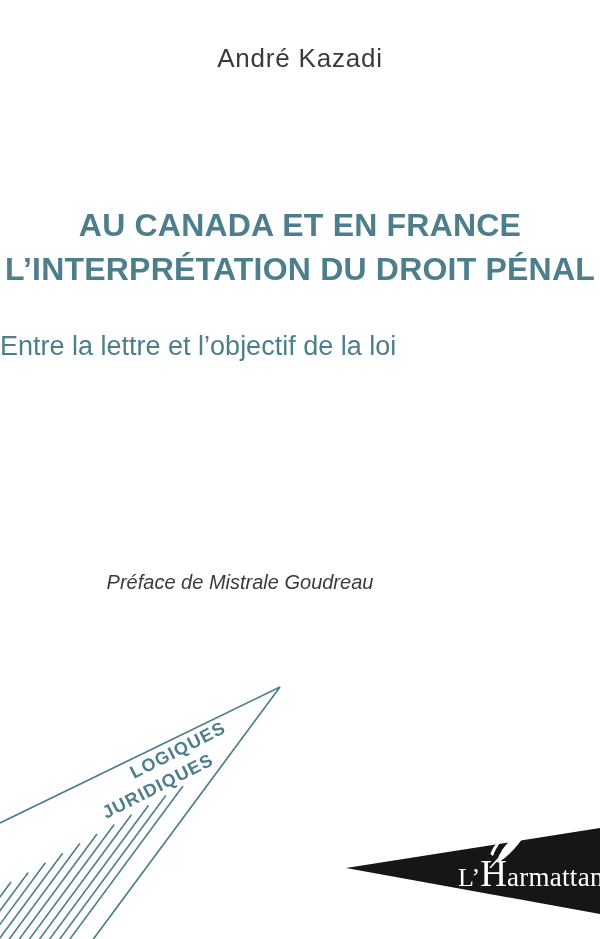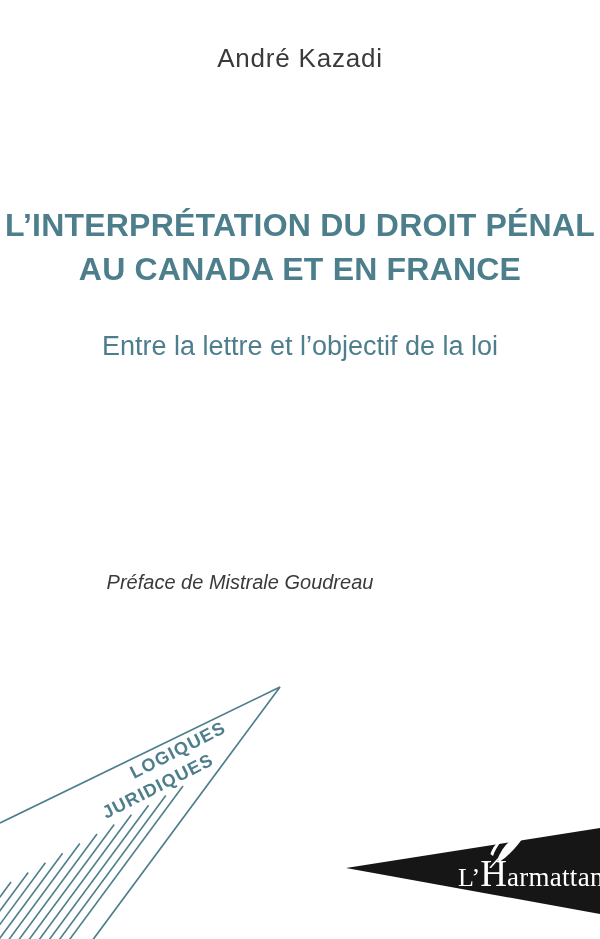--- a/index.html
+++ b/index.html
@@ -29,21 +29,20 @@
     position:absolute;top:203px;left:0;width:600px;
     text-align:center;
     font-size:32px;line-height:44px;
     font-weight:bold;
     letter-spacing:0.2px;
     color:var(--teal);
   }
   .title .tline{white-space:nowrap;}
   .subtitle{
     position:absolute;top:329px;left:0;width:600px;
-    text-align:center;
     font-size:27px;line-height:34px;
     color:var(--teal);
     white-space:nowrap;
   }
   .preface{
     position:absolute;top:569px;left:0;width:480px;
     text-align:center;
     font-style:italic;
     font-size:20px;line-height:26px;
     color:var(--dark);
@@ -85,22 +84,22 @@
   }
 </style>
 </head>
 <body>
 
 <div class="page">
 
   <div class="author">André Kazadi</div>
 
   <div class="title">
+    <div class="tline">AU CANADA ET EN FRANCE</div>
     <div class="tline">L’INTERPRÉTATION DU DROIT PÉNAL</div>
-    <div class="tline">AU CANADA ET EN FRANCE</div>
   </div>
 
   <div class="subtitle">Entre la lettre et l’objectif de la loi</div>
 
   <div class="preface">Préface de Mistrale Goudreau</div>
 
   <svg class="rays-svg" viewBox="0 0 600 284" xmlns="http://www.w3.org/2000/svg">
     <path d="M 0 168 L 280 32 L 89 290" fill="none" stroke="var(--teal)" stroke-width="1.7"></path>
     <g>
         <line x1="183.0" y1="131.0" x2="61.8" y2="295" stroke="var(--teal)" stroke-width="1.6"></line>

